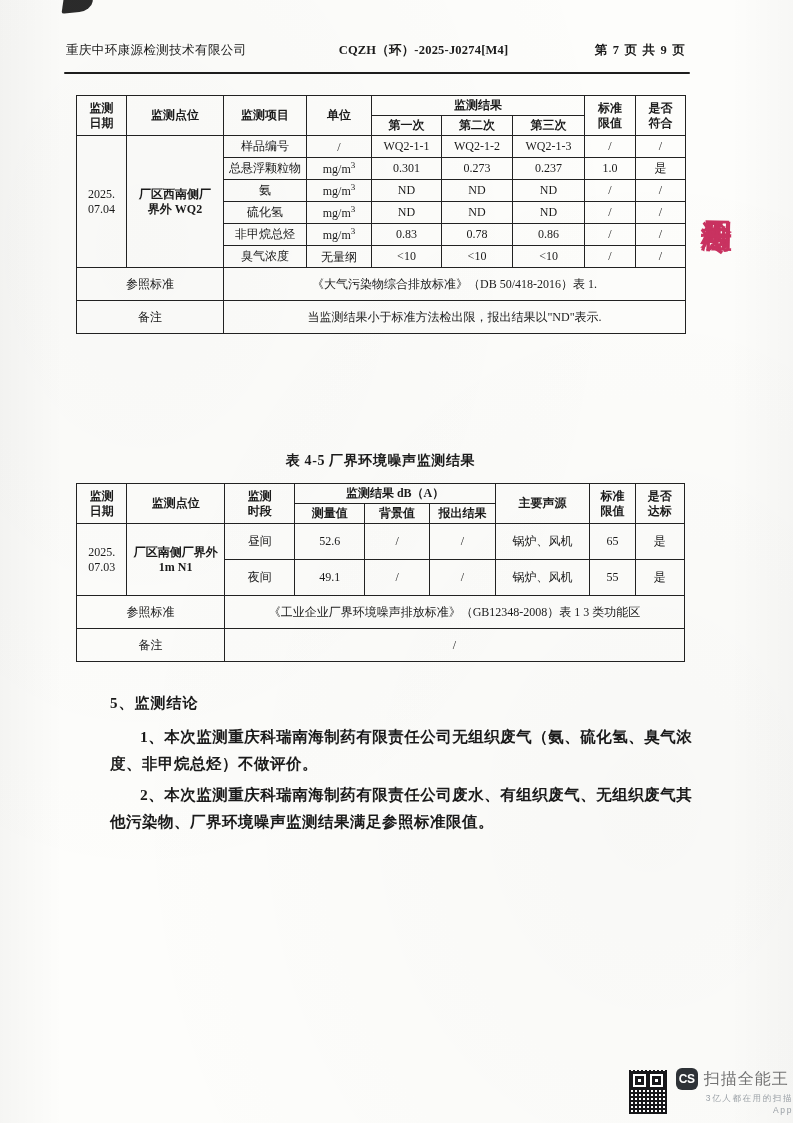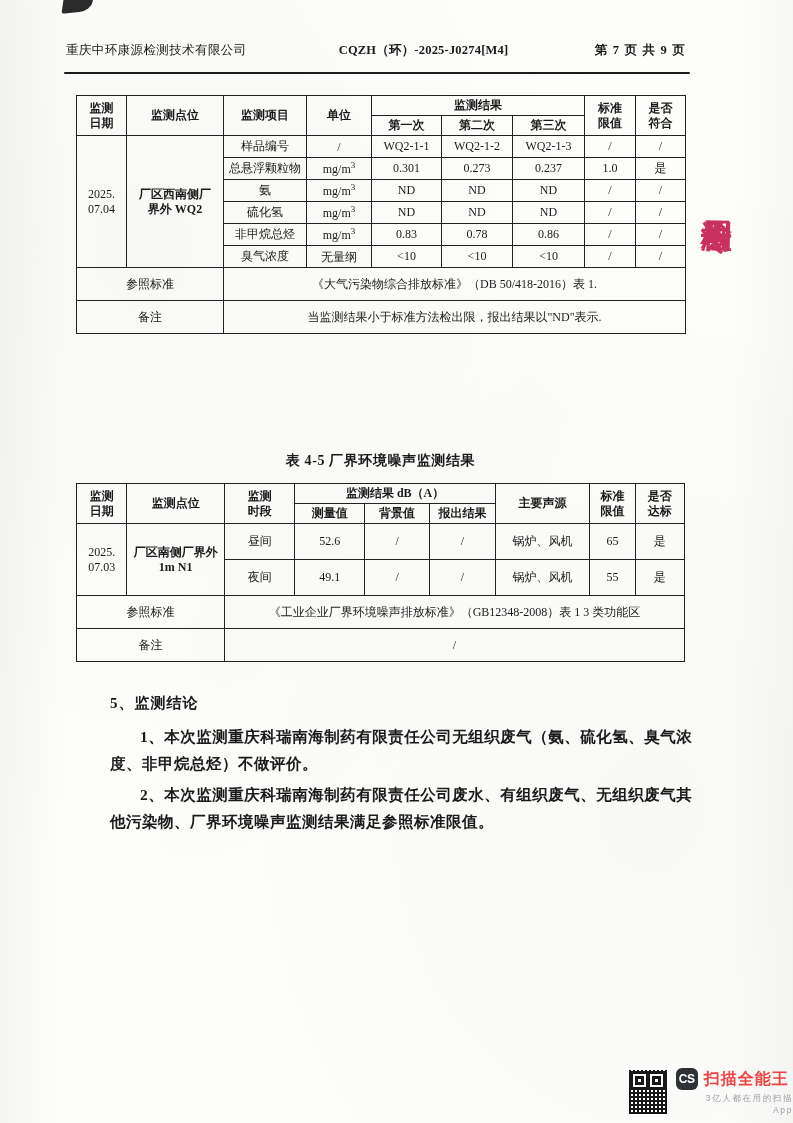--- a/index.html
+++ b/index.html
@@ -189,22 +189,22 @@
     display: flex;
     align-items: center;
     justify-content: center;
     letter-spacing: -0.5px;
   }
   .cs-text { display: flex; flex-direction: column; gap: 3px; }
   .cs-row { display: flex; align-items: center; gap: 6px; }
   .cs-title {
     font-family: "Liberation Sans", sans-serif;
     font-size: 16px;
-    font-weight: bold;
-    color: #ef4444;
+    font-weight: normal;
+    color: #737373;
     letter-spacing: 1px;
   }
   .cs-sub {
     font-family: "Liberation Sans", sans-serif;
     font-size: 8.5px;
     color: #9aa0a6;
     letter-spacing: 1.6px;
     padding-left: 30px;
     text-align: right;
   }

